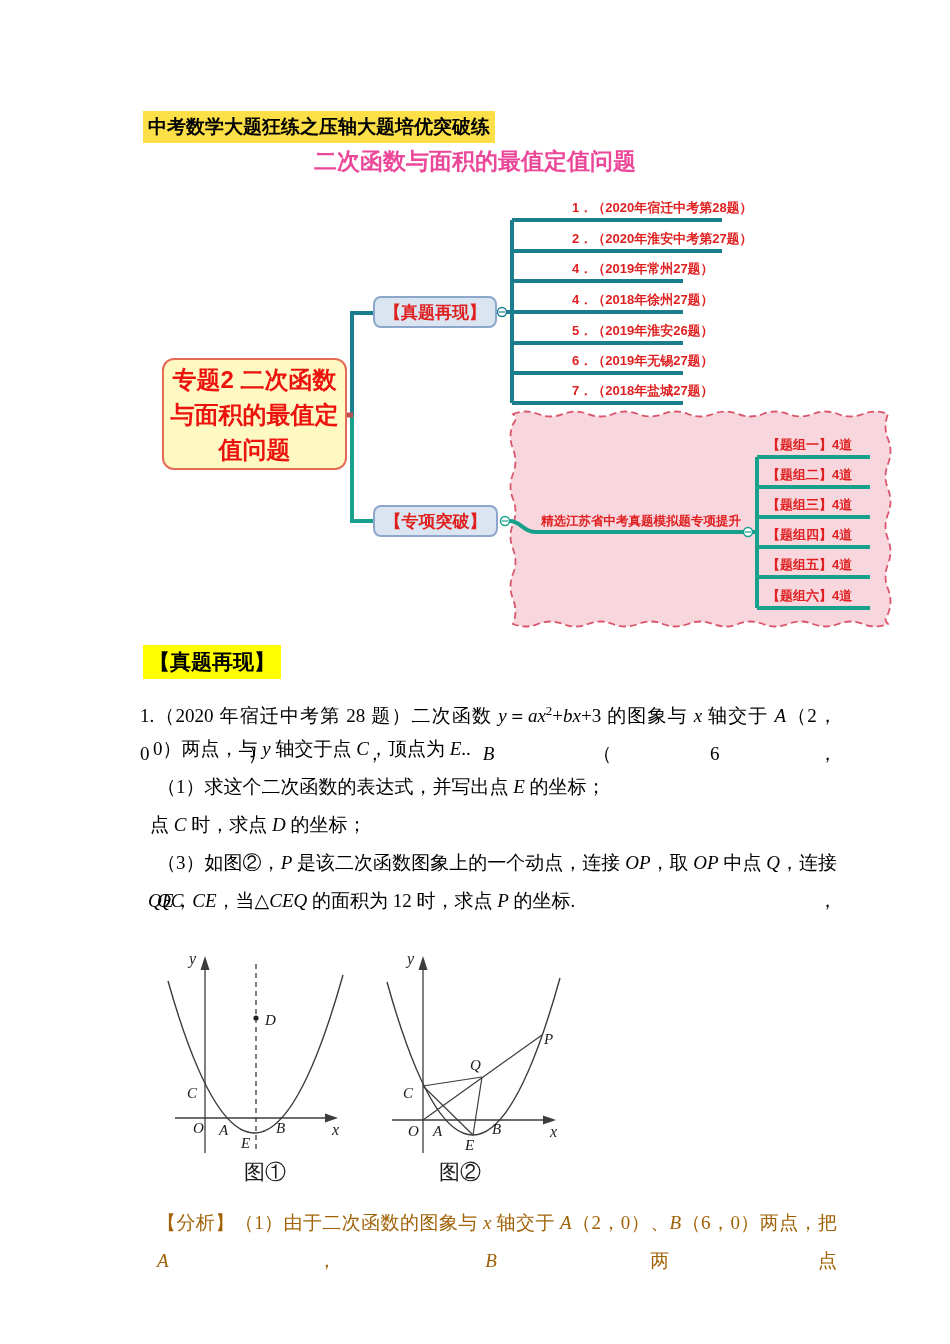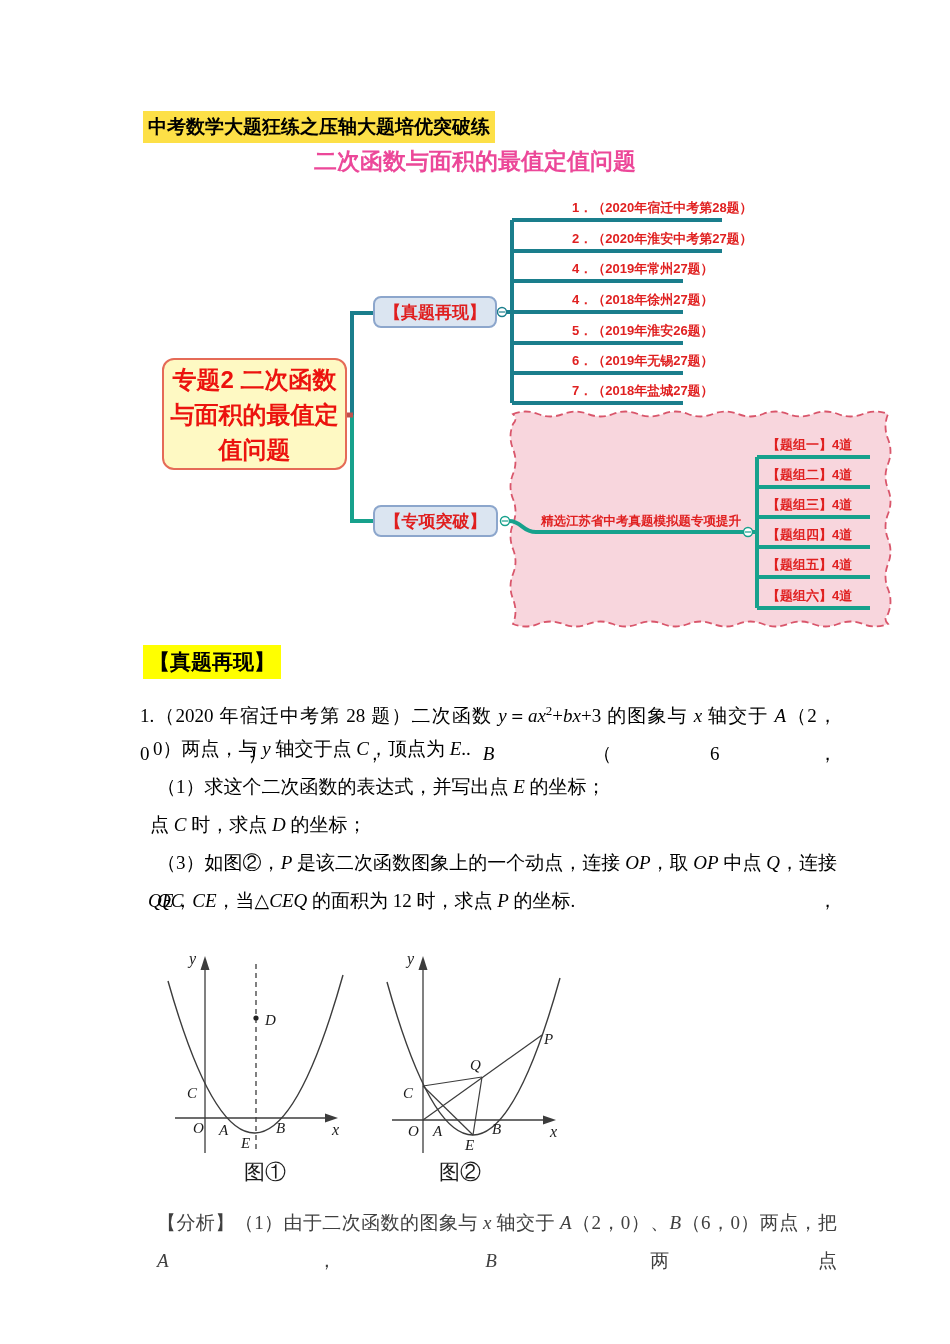--- a/index.html
+++ b/index.html
@@ -36,21 +36,21 @@
 
   
   .sec-hl{left:143px;top:645px;background:#ffff00;color:#000;
           font-family:"Liberation Sans","DejaVu Sans",sans-serif;
           font-weight:bold;font-size:21px;padding:3px 6px;white-space:nowrap;}
   .prob{left:140px;top:692px;width:697px;font-size:19px;color:#000;}
   .prob .ln{height:38px;line-height:38px;white-space:nowrap;}
   .prob .full{white-space:normal;text-align:justify;text-align-last:justify;}
   .ind8{padding-left:8px;}  .ind10{padding-left:10px;}
   .ind13{padding-left:13px;} .ind17{padding-left:17px;}
-  .analysis{left:140px;top:1204px;width:697px;font-size:19px;color:#404040;
+  .analysis{left:140px;top:1204px;width:697px;font-size:19px;color:#a16207;
             height:38px;line-height:38px;padding-left:17px;box-sizing:border-box;
             text-align:justify;text-align-last:justify;}
   sup{font-size:13px;}
 
   
   .figsvg text{font-family:"Liberation Serif","DejaVu Serif",serif;font-size:15px;
                font-style:italic;fill:#1a1a1a;}
   .figsvg text.axlbl{font-size:16px;}
   .fig-cap{top:1158px;width:90px;text-align:center;font-size:21px;color:#1a1a1a;}
   .cap1{left:220px;} .cap2{left:415px;}

